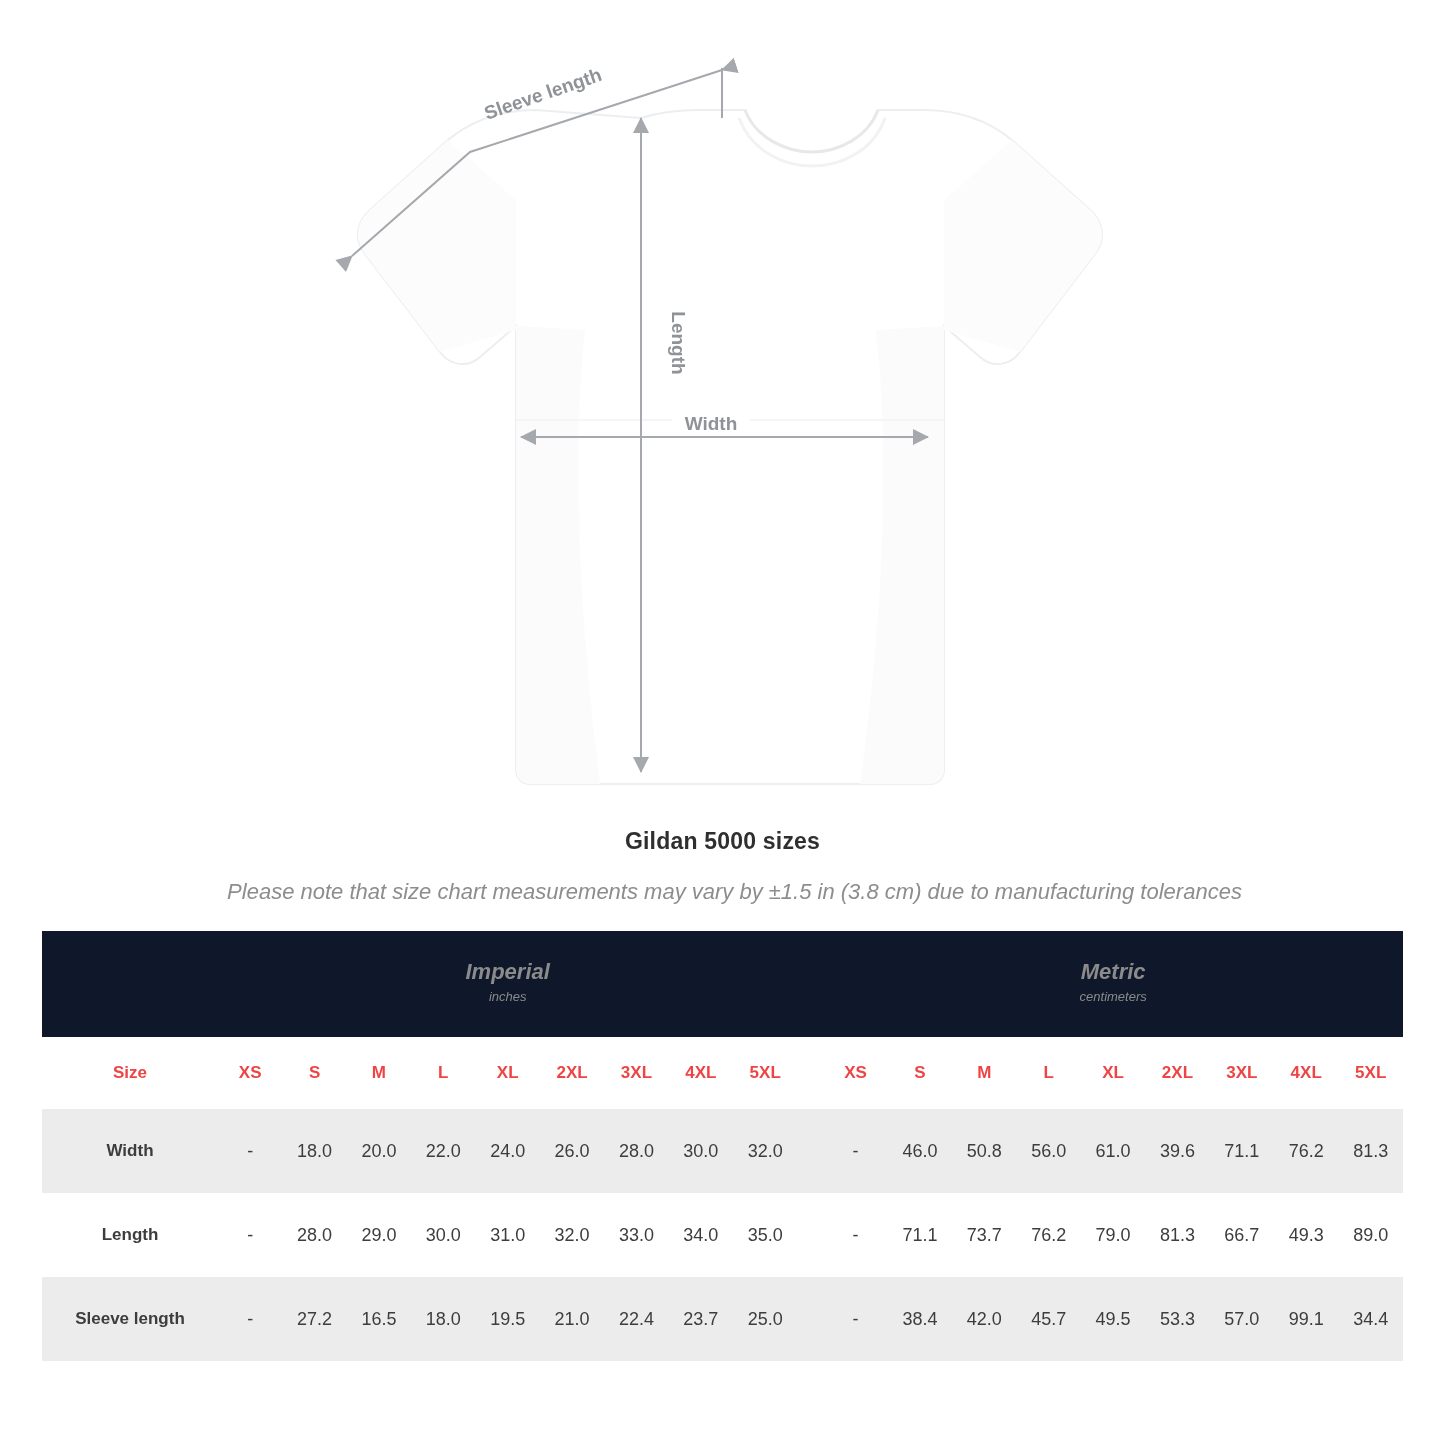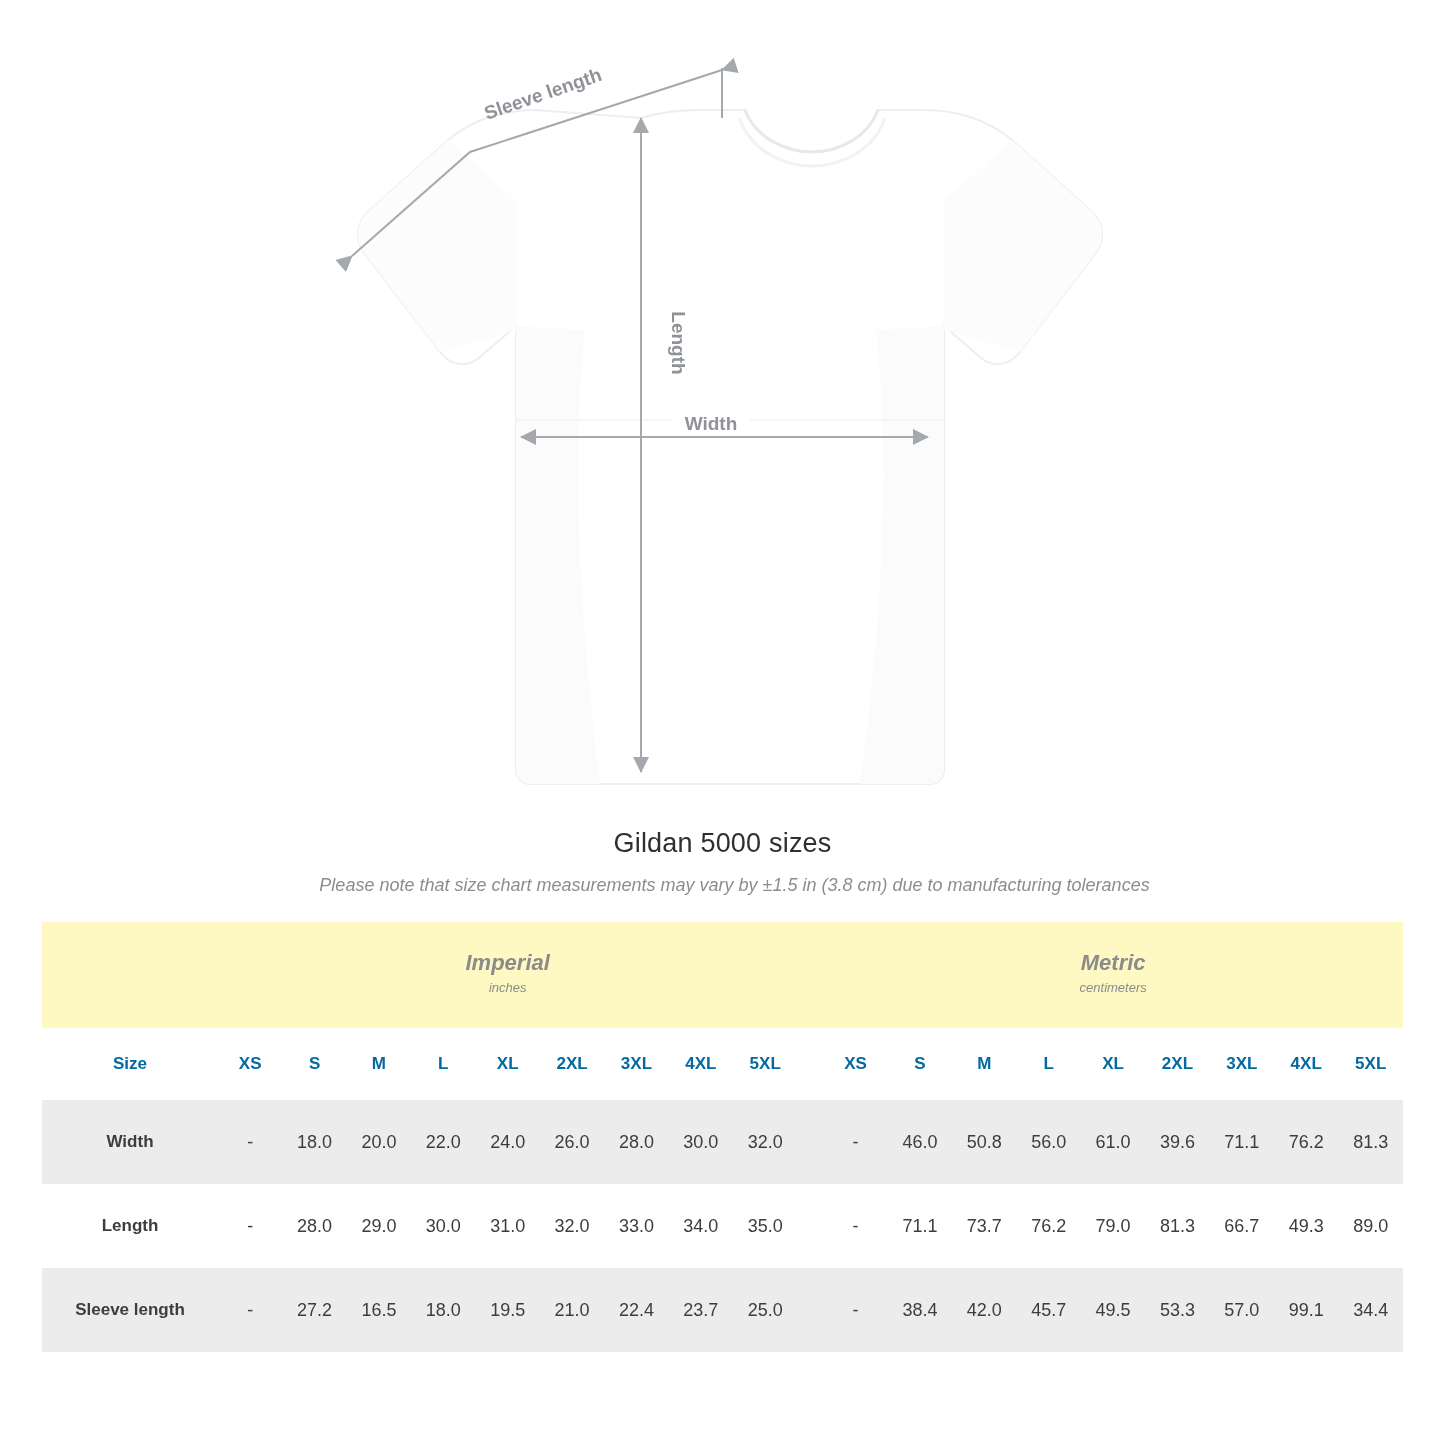--- a/index.html
+++ b/index.html
@@ -25,51 +25,51 @@
   .illustration svg {
     display: block;
   }
 
   
   .title-block {
     text-align: center;
     margin-top: 8px;
   }
   .chart-title {
-    font-size: 27px;
-    font-weight: normal;
+    font-size: 23px;
+    font-weight: bold;
     color: #2f2f2f;
     letter-spacing: 0.2px;
   }
   .chart-note {
-    font-size: 18px;
+    font-size: 22px;
     font-style: italic;
     color: #8d8d8d;
-    margin-top: 16px;
+    margin-top: 24px;
     padding-left: 24px;
   }
 
   
   .table-wrap {
     margin: 26px 42px 0 42px;
   }
   table.size-table {
     border-collapse: collapse;
     width: 1361px;
     table-layout: fixed;
   }
   table.size-table td, table.size-table th {
     padding: 0;
     margin: 0;
     border: none;
   }
 
   .unit-head-row td {
     height: 106px;
-    background: #fef9c3;
+    background: #0f172a;
     text-align: center;
     vertical-align: middle;
   }
   .unit-name {
     font-size: 22px;
     font-style: italic;
     font-weight: bold;
     color: #8b8b8b;
     line-height: 1.25;
   }
@@ -79,21 +79,21 @@
     color: #8b8b8b;
     line-height: 1.9;
   }
 
   .head-row td {
     height: 72px;
     text-align: center;
     vertical-align: middle;
     font-size: 17px;
     font-weight: bold;
-    color: #0369a1;
+    color: #ef4444;
     background: #ffffff;
   }
   .head-row td.rowlabel {
     font-size: 17px;
   }
 
   .data-row td {
     height: 84px;
     text-align: center;
     vertical-align: middle;

